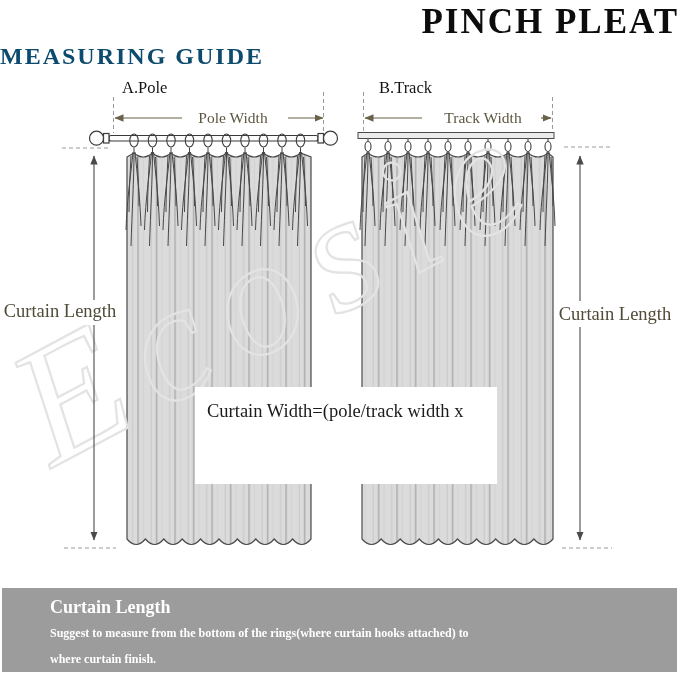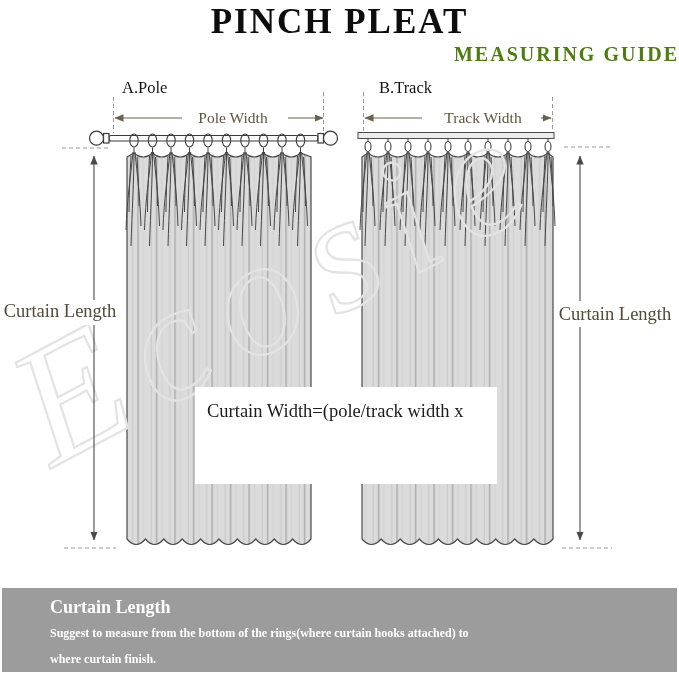--- a/index.html
+++ b/index.html
@@ -1,24 +1,24 @@
 <!DOCTYPE html>
 <html><head>
 <meta charset="utf-8">
 <style>
   html,body{margin:0;padding:0;background:#fff;}
   #stage{
     position:relative;width:679px;height:675px;background:#ffffff;overflow:hidden;
     font-family:"Liberation Serif","DejaVu Serif",serif;
   }
   .abs{position:absolute;}
-  #title{top:2px;left:0;width:100%;text-align:center;font-size:35px;font-weight:bold;
+  #title{top:2px;left:0;width:100%;text-align:right;font-size:35px;font-weight:bold;
          letter-spacing:2px;color:#0d0d0d;}
-  #subtitle{top:43px;left:0;width:100%;text-align:right;font-size:20px;font-weight:bold;
-            letter-spacing:2px;color:#4d7c0f;}
+  #subtitle{top:43px;left:0;width:100%;text-align:left;font-size:24px;font-weight:bold;
+            letter-spacing:2px;color:#0c4a6e;}
   #diagram-svg{top:0;left:0;}
   #formula-box{
     left:195px;top:387px;width:302px;height:97px;background:#ffffff;
     padding:9px 0 0 12px;box-sizing:border-box;color:#1b1b1b;
     font-size:18.5px;line-height:31.5px;white-space:nowrap;
   }
   #formula-box span{display:block;}
   #footer-bar{
     left:2px;top:588px;width:675px;height:84px;background:#9c9c9c;color:#ffffff;
     padding:7px 0 0 48px;box-sizing:border-box;font-weight:bold;

